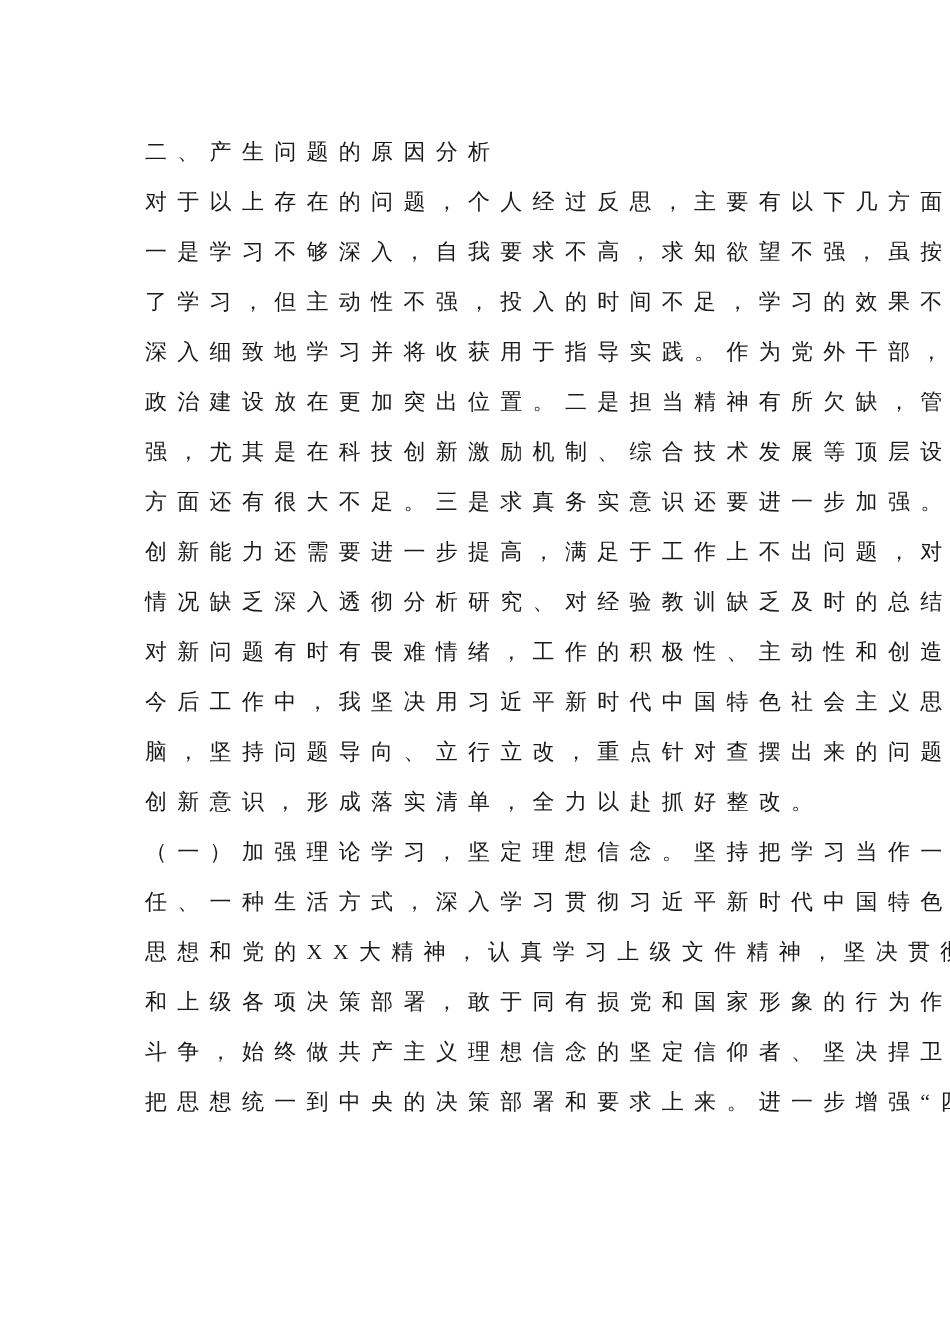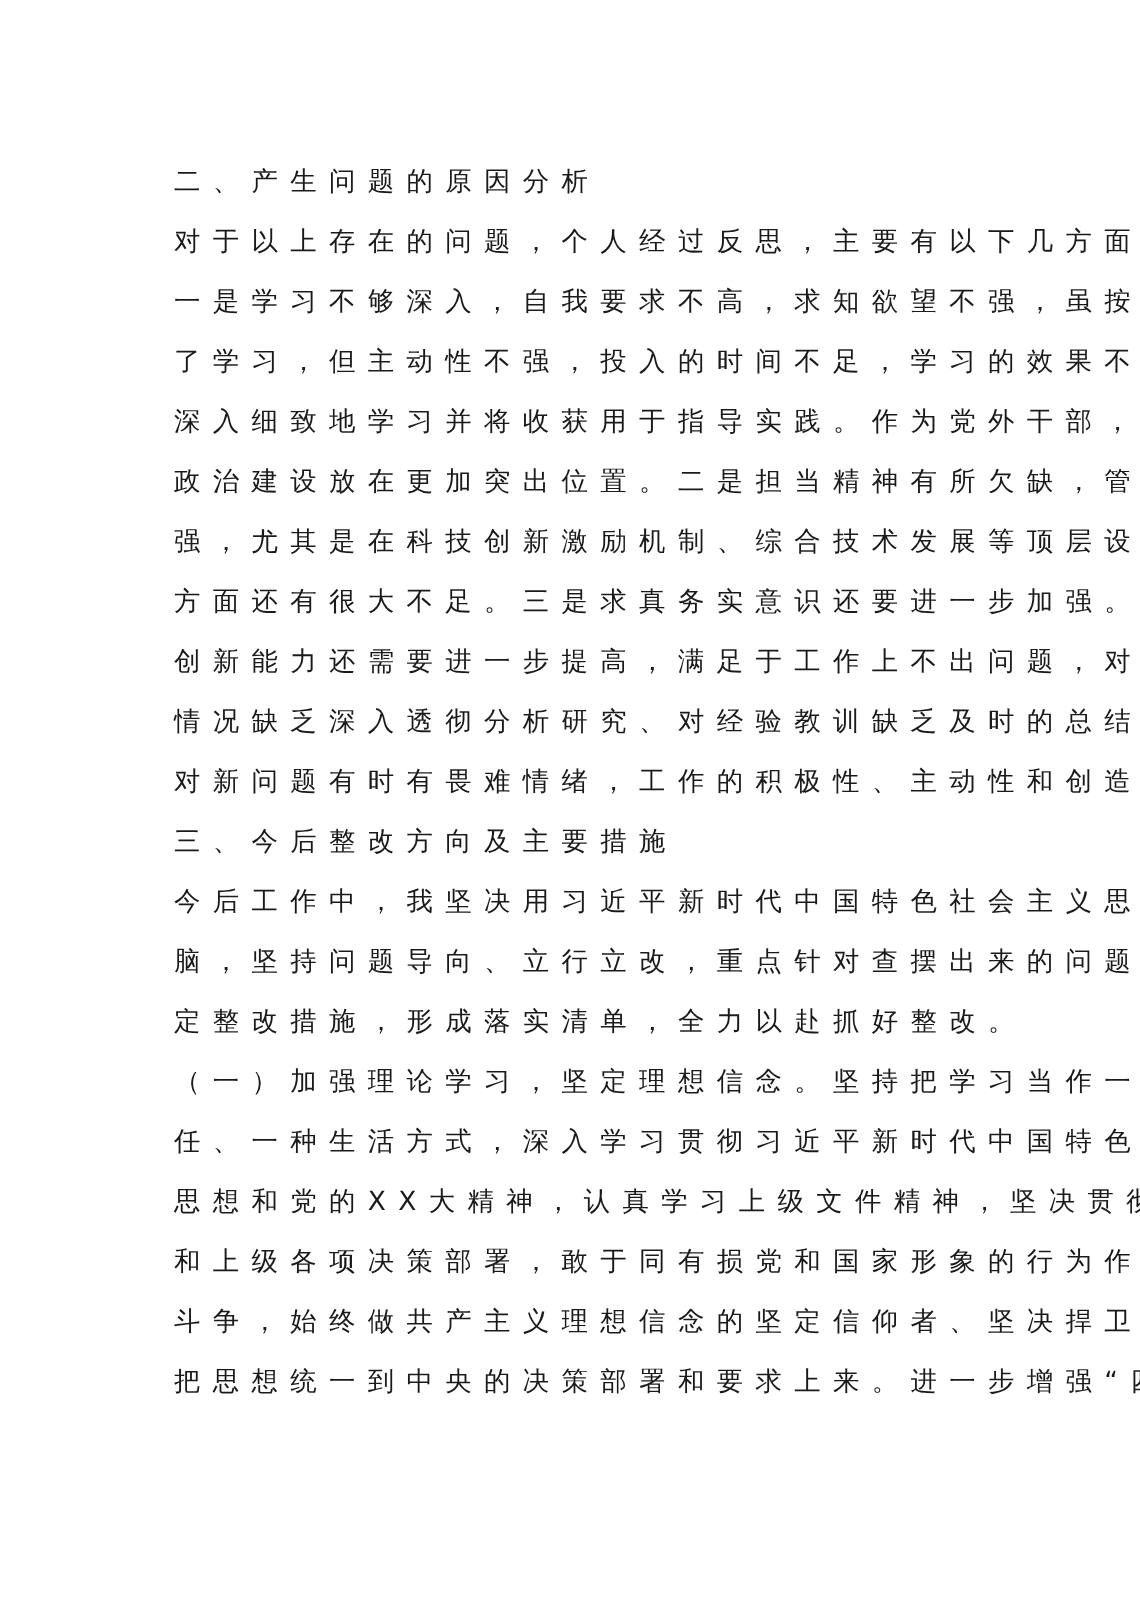--- a/index.html
+++ b/index.html
@@ -11,40 +11,40 @@
       width: 690px;
       font-family: "DejaVu Sans", "Liberation Sans", sans-serif;
       font-size: 22px;
       color: #1a1a1a;
       letter-spacing: 10.3px;
     }
     .line {
       height: 50px;
       line-height: 50px;
       white-space: nowrap;
+      font-family: Liberation Serif, serif;
     }
   </style>
 </head>
 <body>
 
 <div class="page">
   <div class="line">二、产生问题的原因分析</div>
   <div class="line">对于以上存在的问题，个人经过反思，主要有以下几方面的原因：</div>
   <div class="line">一是学习不够深入，自我要求不高，求知欲望不强，虽按要求进行</div>
   <div class="line">了学习，但主动性不强，投入的时间不足，学习的效果不佳，没能</div>
   <div class="line">深入细致地学习并将收获用于指导实践。作为党外干部，要把思想</div>
   <div class="line">政治建设放在更加突出位置。二是担当精神有所欠缺，管理力度不</div>
   <div class="line">强，尤其是在科技创新激励机制、综合技术发展等顶层设计的推进</div>
   <div class="line">方面还有很大不足。三是求真务实意识还要进一步加强。创新意识、</div>
   <div class="line">创新能力还需要进一步提高，满足于工作上不出问题，对新形势新</div>
   <div class="line">情况缺乏深入透彻分析研究、对经验教训缺乏及时的总结提炼、面</div>
   <div class="line">对新问题有时有畏难情绪，工作的积极性、主动性和创造性还要继</div>
-  <div class="line">三、今后整改方向及主要措施</div>
   <div class="line">今后工作中，我坚决用习近平新时代中国特色社会主义思想武装头</div>
   <div class="line">脑，坚持问题导向、立行立改，重点针对查摆出来的问题，逐一制</div>
-  <div class="line">定整改措施，形成落实清单，全力以赴抓好整改。</div>
+  <div class="line">创新意识，形成落实清单，全力以赴抓好整改。</div>
   <div class="line">（一）加强理论学习，坚定理想信念。坚持把学习当作一种工作责</div>
   <div class="line">任、一种生活方式，深入学习贯彻习近平新时代中国特色社会主义</div>
   <div class="line">思想和党的XX大精神，认真学习上级文件精神，坚决贯彻执行中央</div>
   <div class="line">和上级各项决策部署，敢于同有损党和国家形象的行为作最坚决的</div>
   <div class="line">斗争，始终做共产主义理想信念的坚定信仰者、坚决捍卫者。努力</div>
   <div class="line">把思想统一到中央的决策部署和要求上来。进一步增强“四个意</div>
 </div>
 
 </body></html>

